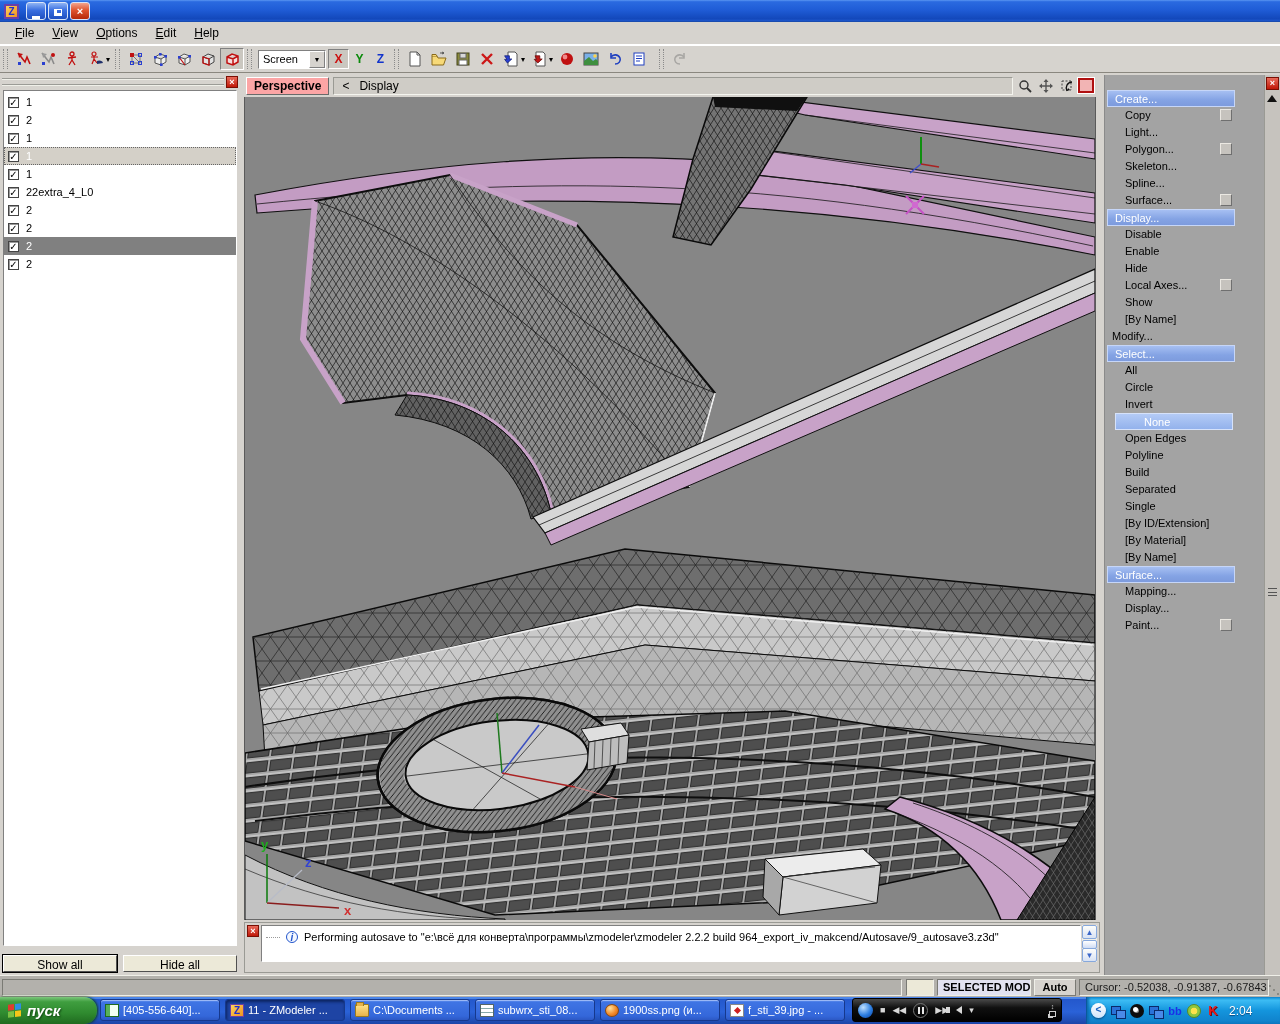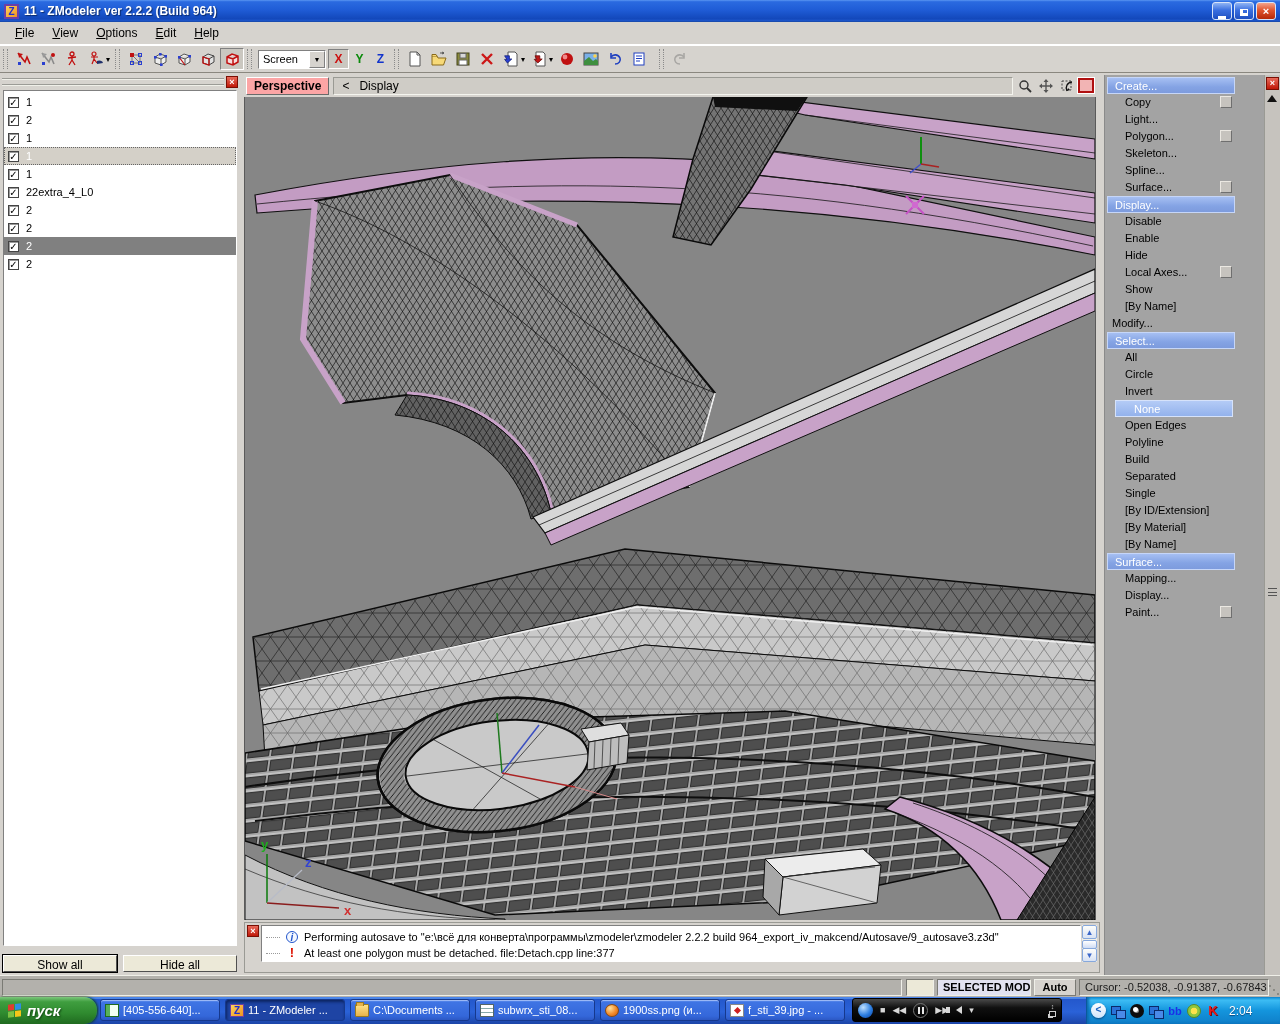--- a/index.html
+++ b/index.html
@@ -70,26 +70,26 @@
     font-weight:bold;font-size:12px;line-height:16px;}
   .vp-path{flex:1;height:18px;margin:0 2px 0 4px;background:#cfccc6;border:1px solid;border-color:#9a9a94 #f4f4ee #f4f4ee #9a9a94;
     display:flex;align-items:center;padding-left:8px;gap:10px;font-size:12px;}
   .vp-tools{display:flex;align-items:center;gap:2px;margin-right:2px;}
   .vp-tool{width:19px;height:17px;display:flex;align-items:center;justify-content:center;}
   .vp-max{width:16px;height:15px;background:#f2b4b4;border:2px solid #b01010;box-shadow:0 0 0 1px #fff;}
   .vp-canvas{position:absolute;left:244px;top:97px;width:852px;height:823px;background:#868686;border-left:1px solid #5a5a5a;border-right:1px solid #5a5a5a;}
 
   
   .cmd-panel{position:absolute;left:1104px;top:75px;width:160px;height:900px;background:#a3a3a3;border-left:1px solid #8a8a8a;}
-  .cmd-list{position:absolute;left:0;top:2px;width:132px;}
+  .cmd-list{position:absolute;left:0;top:15px;width:132px;}
   .cmd-row{position:relative;height:17px;line-height:17px;font-size:11px;color:#000;padding-left:20px;white-space:nowrap;}
   .cmd-row.type-header,.cmd-row.type-plain{padding-left:7px;}
   .cmd-row.type-header{margin:0 2px;background:linear-gradient(180deg,#a6bff2 0%,#84a3e4 60%,#7d9bdd 100%);
     border:1px solid #c6d6f8;color:#fff;}
-  .cmd-row.type-selected{margin:0 4px 0 10px;background:linear-gradient(180deg,#b4cbf6,#93b2ec);border:1px solid #d6e2fa;color:#fff;padding-left:18px;}
+  .cmd-row.type-selected{margin:0 4px 0 10px;background:linear-gradient(180deg,#b4cbf6,#93b2ec);border:1px solid #d6e2fa;color:#fff;padding-left:28px;}
   .cmd-row .sq{display:none;position:absolute;right:5px;top:2px;width:12px;height:12px;background:#c6c3be;
     border:1px solid;border-color:#ebe8e2 #6f6f6f #6f6f6f #ebe8e2;}
   .cmd-row.f-has_button .sq{display:block;}
 
   
   .right-strip{position:absolute;left:1264px;top:75px;width:16px;height:900px;background:#c6c3be;border-left:1px solid #9a9a94;}
   .rs-close{position:absolute;left:1px;top:2px;width:13px;height:13px;background:linear-gradient(#e86a5a,#c01808);
     border:1px solid #7a0f04;color:#fff;font-size:9px;font-weight:bold;line-height:11px;text-align:center;}
   .rs-up{position:absolute;left:2px;top:20px;width:0;height:0;border-left:5px solid transparent;border-right:5px solid transparent;border-bottom:7px solid #111;}
   .rs-grip{position:absolute;left:3px;top:513px;width:9px;height:8px;
@@ -184,21 +184,20 @@
   .flower{border-radius:50%;background:radial-gradient(circle,#ffe24a 0 40%,#8ec63f 42% 100%);border:1px solid #5a8a20;}
   .kasp{color:#e81818;font-weight:bold;font-size:13px;line-height:14px;text-align:center;text-shadow:1px 1px 0 #7a0a0a;}
   .kasp::after{content:"K";}
   .clock{color:#fff;font-size:12px;margin-left:4px;text-shadow:0 1px 1px #0a4a80;text-align:right;}
 </style>
 </head>
 <body>
 
 <div class="titlebar">
   <div class="app-icon">Z</div>
-  <div class="title-text">11 - ZModeler ver 2.2.2 (Build 964)</div>
   <div class="winbtn"><span class="min-glyph"></span></div>
   <div class="winbtn"><span class="restore-glyph"></span></div>
   <div class="winbtn close">×</div>
 </div>
 
 <div class="menubar">
 
 <span class="menu-item">File</span>
     <span class="menu-item">View</span>
     <span class="menu-item">Options</span>
@@ -744,25 +743,20 @@
 <div class="log-panel">
   <div class="log-close">×</div>
   <div class="log-inner">
 
       <div class="log-row icon-info">
         <span class="tree"></span>
         <span class="li"></span>
         <span class="lt">Performing autosave to "e:\всё для конверта\программы\zmodeler\zmodeler 2.2.2 build 964_export_iv_makcend/Autosave/9_autosave3.z3d"</span>
       </div>
 
-      <div class="log-row icon-warning">
-        <span class="tree"></span>
-        <span class="li"></span>
-        <span class="lt">At least one polygon must be detached. file:Detach.cpp line:377</span>
-      </div>
     </div>
   <div class="log-scroll">
     <div class="ls-btn">▲</div>
     <div class="ls-thumb"></div>
     <div class="ls-btn down">▼</div>
   </div>
 </div>
 
 <div class="statusbar">
   <div class="sb-field sb-main"></div>

